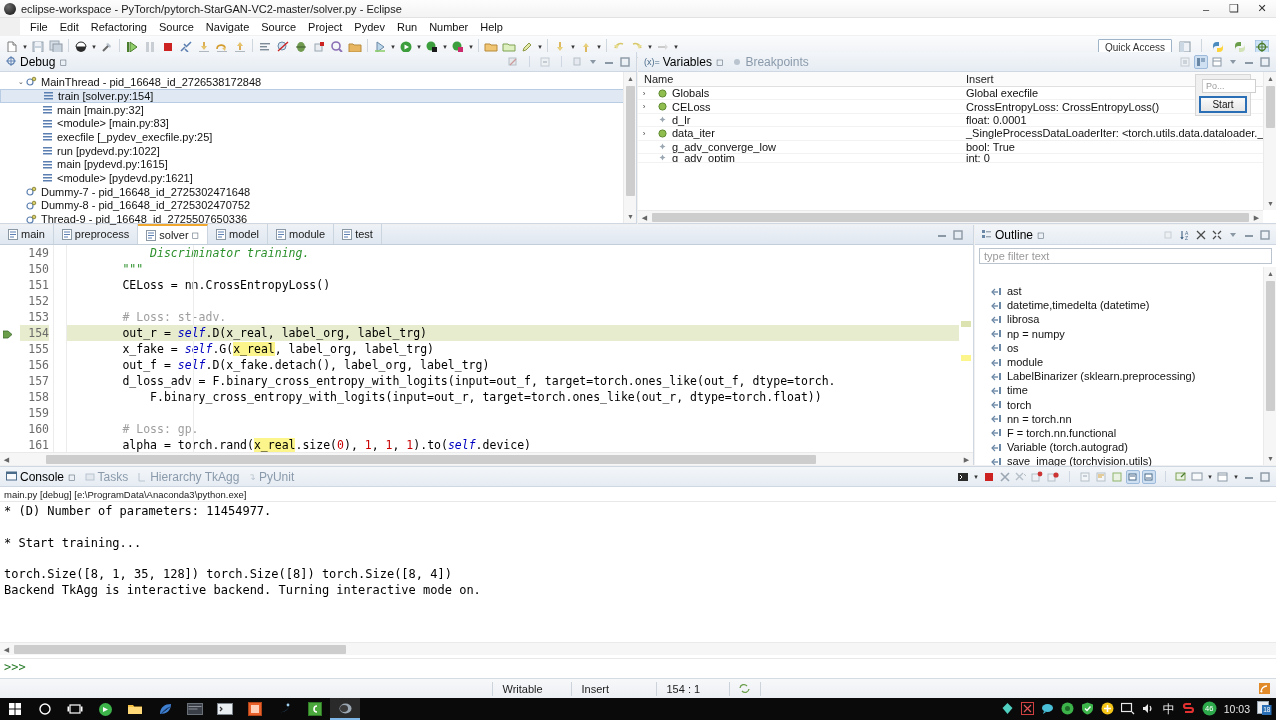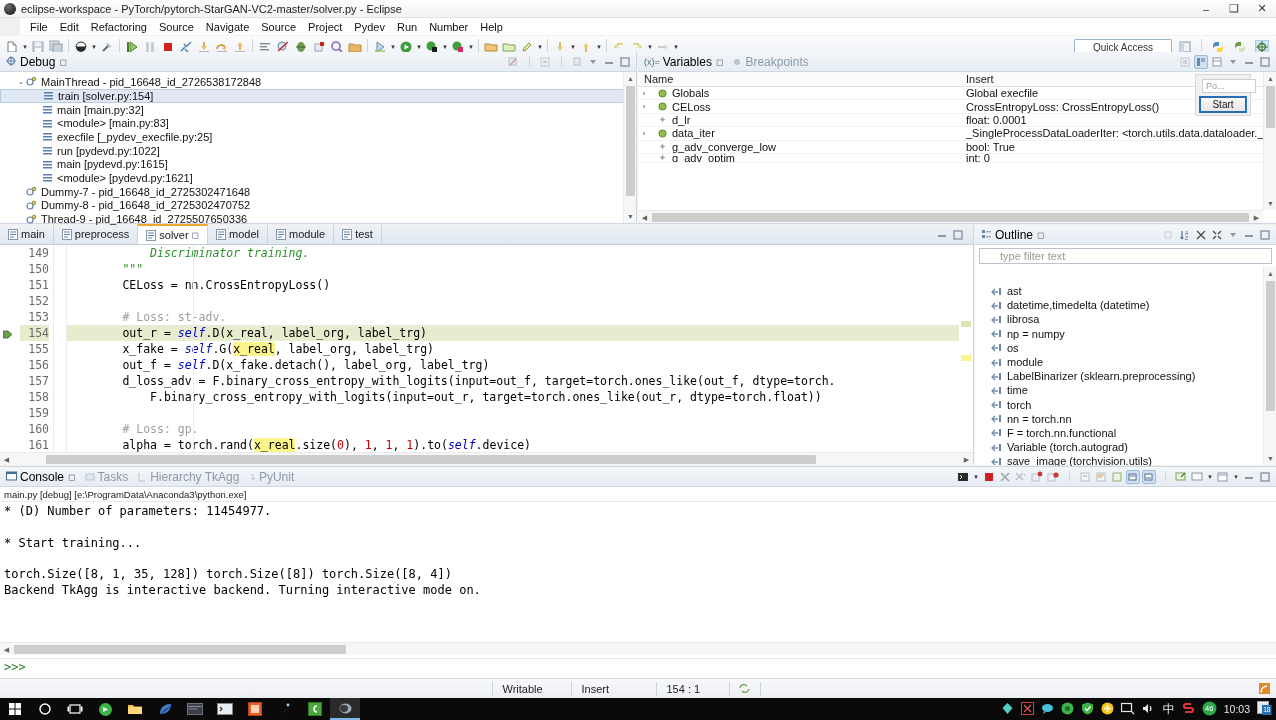--- a/index.html
+++ b/index.html
@@ -49,21 +49,21 @@
   .tb { width:18px; height:18px; display:flex; align-items:center; justify-content:center; }
   .tb svg { display:block; }
   .tbsep { width:1px; height:15px; background:#cfd6de; margin:0 3px; }
   .caret { width:8px; height:18px; display:flex; align-items:center; justify-content:center;
            font-size:7px; color:#333; }
   .qaccess {
     margin-left:auto; display:flex; align-items:center; gap:4px; padding-right:2px;
   }
   .qabox {
     border:1px solid #9fb4c9; background:#fff; font-size:10px; color:#333;
-    padding:1px 18px; height:15px; line-height:13px; border-radius:1px;
+    padding:1px 6px; height:15px; line-height:13px; border-radius:1px;
   }
 
   
   .panel { position:absolute; background:#fff; }
   .vtabs {
     height:20px; background: linear-gradient(#f3f6f9,#e6ecf3);
     display:flex; align-items:center; padding-left:4px;
     border-bottom:1px solid #cfd8e2; position:relative;
   }
   .vtab { display:flex; align-items:center; gap:3px; padding:0 7px 0 2px;
@@ -114,21 +114,21 @@
   .cline.hl { background:#e6eccd; }
   .kw-self { color:#0000c0; font-style:italic; }
   .comment { color:#9e9e9e; }
   .docstr { color:#2a8f2a; font-style:italic; }
   .num { color:#c80000; }
   .occ { background:#fbf58b; }
   .vert-rule { position:absolute; top:0; bottom:0; width:1px; background:#ececec; }
 
   
   .filterbox { margin:3px 4px 2px 4px; height:16px; border:1px solid #b9c4cf; background:#fff;
-               font-size:11px; color:#9a9a9a; padding:1px 20px; line-height:13px;}
+               font-size:11px; color:#9a9a9a; padding:1px 4px; line-height:13px;}
   .orow { height:14.2px; display:flex; align-items:center; font-size:11px; color:#121212;
           padding-left:16px; white-space:nowrap; }
   .oimp { width:11px;height:11px;flex:none;margin-right:5px; }
 
   
   .constub { font-size:9.5px; color:#202020; padding:2px 2px 1px 4px; background:#fff;
              border-bottom:1px solid #e8e8e8; }
   .conout { font-family:"DejaVu Sans Mono", monospace; font-size:12px; color:#000;
             padding:2px 4px; white-space:pre; line-height:15.8px; }
   .conprompt { font-family:"DejaVu Sans Mono", monospace; font-size:12px; color:#2d7f2d;

